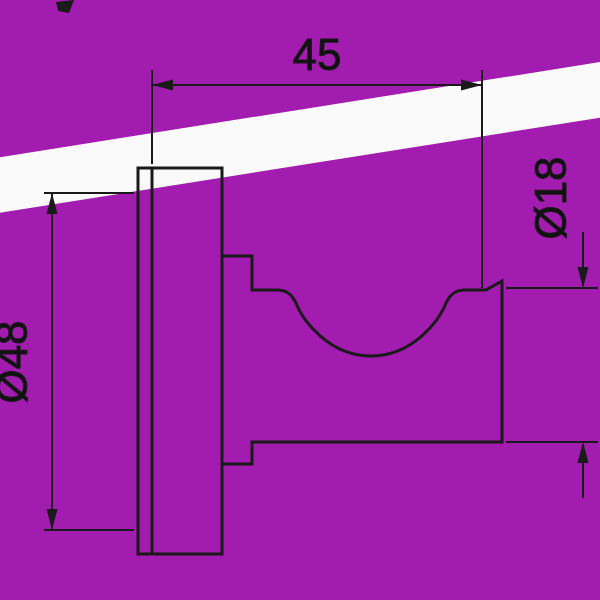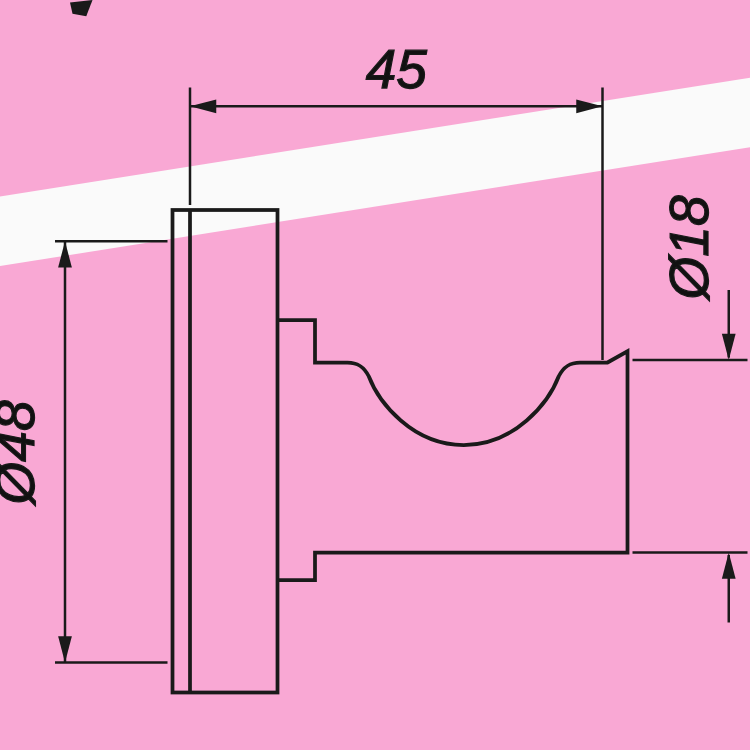--- a/index.html
+++ b/index.html
@@ -4,23 +4,22 @@
 <style>
   html, body {
     margin: 0;
     padding: 0;
     background: #ffffff;
   }
   .stage {
     position: relative;
     width: 600px;
     height: 600px;
-    background: #f9a8d4;
+    background: #a21caf;
     overflow: hidden;
-    font-style: italic;
   }
   svg { display: block; }
   .outline {
     fill: none;
     stroke: #1a1a1a;
     stroke-width: 3;
     stroke-linejoin: miter;
     stroke-linecap: butt;
   }
   .dimline {

